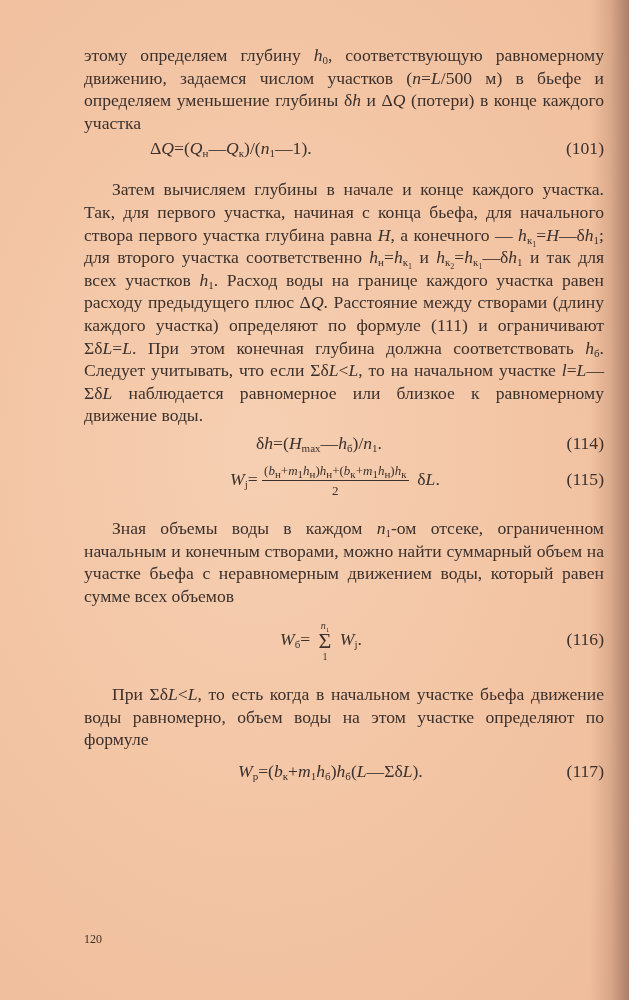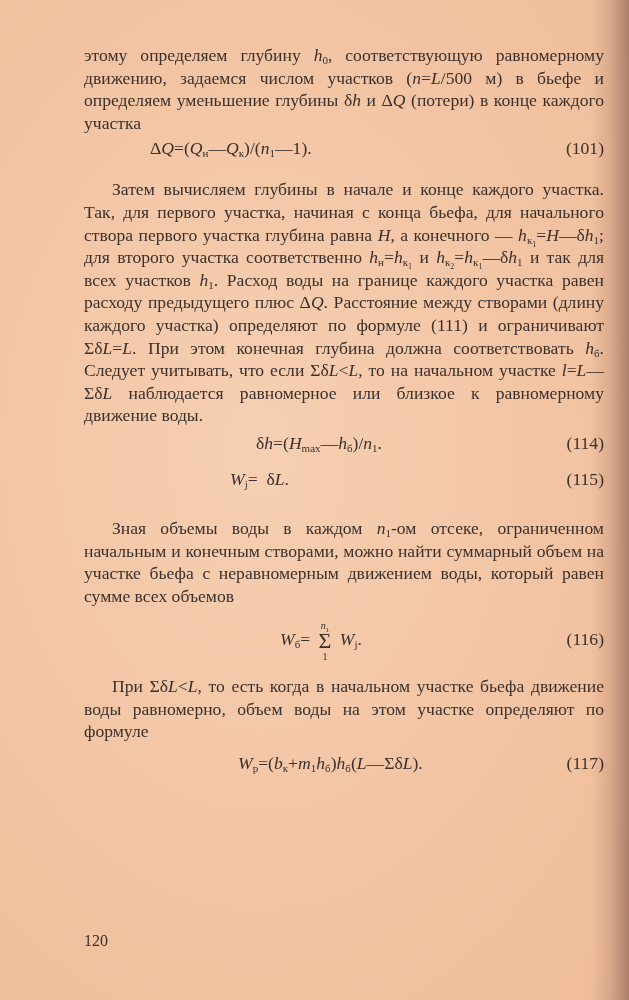--- a/index.html
+++ b/index.html
@@ -71,21 +71,21 @@
       text-align: center;
       line-height: 11px;
       margin: 0 4px;
     }
     .sum .top, .sum .bot { display: block; font-size: 10px; }
     .sum .sig { display: block; font-size: 22px; line-height: 20px; }
     .page-number {
       position: absolute;
       left: 84px;
       top: 932px;
-      font-size: 16px;
+      font-size: 12px;
     }
   </style>
 </head>
 <body>
 
 <div class="page">
   <div class="content">
 
     <p><span>этому определяем глубину </span><i>h</i><sub>0</sub><span>, соответствующую рав­номерному движению, задаемся числом участков (</span><i>n</i><span>=</span><i>L</i><span>/500 м) в бьефе и определяем уменьшение глуби­ны δ</span><i>h</i><span> и Δ</span><i>Q</i><span> (потери) в конце каждого участка</span></p>
 
@@ -98,38 +98,42 @@
 
 
     <div class="formula" style="margin-top:4px;">
       <span class="expr" style="left:172px;">δ<i>h</i>=(<i>H</i><sub>max</sub>—<i>h</i><sub>б</sub>)/<i>n</i><sub>1</sub>.</span>
       <span class="eqno">(114)</span>
     </div>
 
 
     <div class="formula" style="margin-top:4px;height:40px;line-height:40px;">
       <span class="expr" style="left:146px;"><i>W</i><sub>j</sub>=
+        <span class="frac">
+          <span class="num">(<i>b</i><sub>н</sub>+<i>m</i><sub>1</sub><i>h</i><sub>н</sub>)<i>h</i><sub>н</sub>+(<i>b</i><sub>к</sub>+<i>m</i><sub>1</sub><i>h</i><sub>н</sub>)<i>h</i><sub>к</sub></span>
+          <span class="den">2</span>
+        </span>
         &nbsp;δ<i>L</i>.</span>
       <span class="eqno">(115)</span>
     </div>
 
     <p class="indent" style="margin-top:18px;"><span>Зная объемы воды в каждом </span><i>n</i><sub>1</sub><span>-ом отсеке, ограни­ченном начальным и конечным створами, можно найти суммарный объем на участке бьефа с неравномерным движением воды, который равен сумме всех объемов</span></p>
 
     <div class="formula" style="margin-top:10px;height:44px;line-height:44px;">
       <span class="expr" style="left:196px;"><i>W</i><sub>б</sub>=
         <span class="sum">
           <span class="top"><i>n</i><sub style="font-size:7px">1</sub></span>
           <span class="sig">Σ</span>
           <span class="bot">1</span>
         </span>
         <i>W</i><sub>j</sub>.</span>
       <span class="eqno">(116)</span>
     </div>
 
-    <p class="indent" style="margin-top:14px;"><span>При </span>Σδ<i>L</i>&lt;<i>L</i><span>, то есть когда в начальном участке бье­фа движение воды равномерно, объем воды на этом участке определяют по формуле</span></p>
+    <p class="indent" style="margin-top:22px;"><span>При </span>Σδ<i>L</i>&lt;<i>L</i><span>, то есть когда в начальном участке бье­фа движение воды равномерно, объем воды на этом участке определяют по формуле</span></p>
 
     <div class="formula" style="margin-top:8px;">
       <span class="expr" style="left:154px;"><i>W</i><sub>р</sub>=(<i>b</i><sub>к</sub>+<i>m</i><sub>1</sub><i>h</i><sub>б</sub>)<i>h</i><sub>б</sub>(<i>L</i>—Σδ<i>L</i>).</span>
       <span class="eqno">(117)</span>
     </div>
 
   </div>
 
   <div class="page-number">120</div>
 </div>

